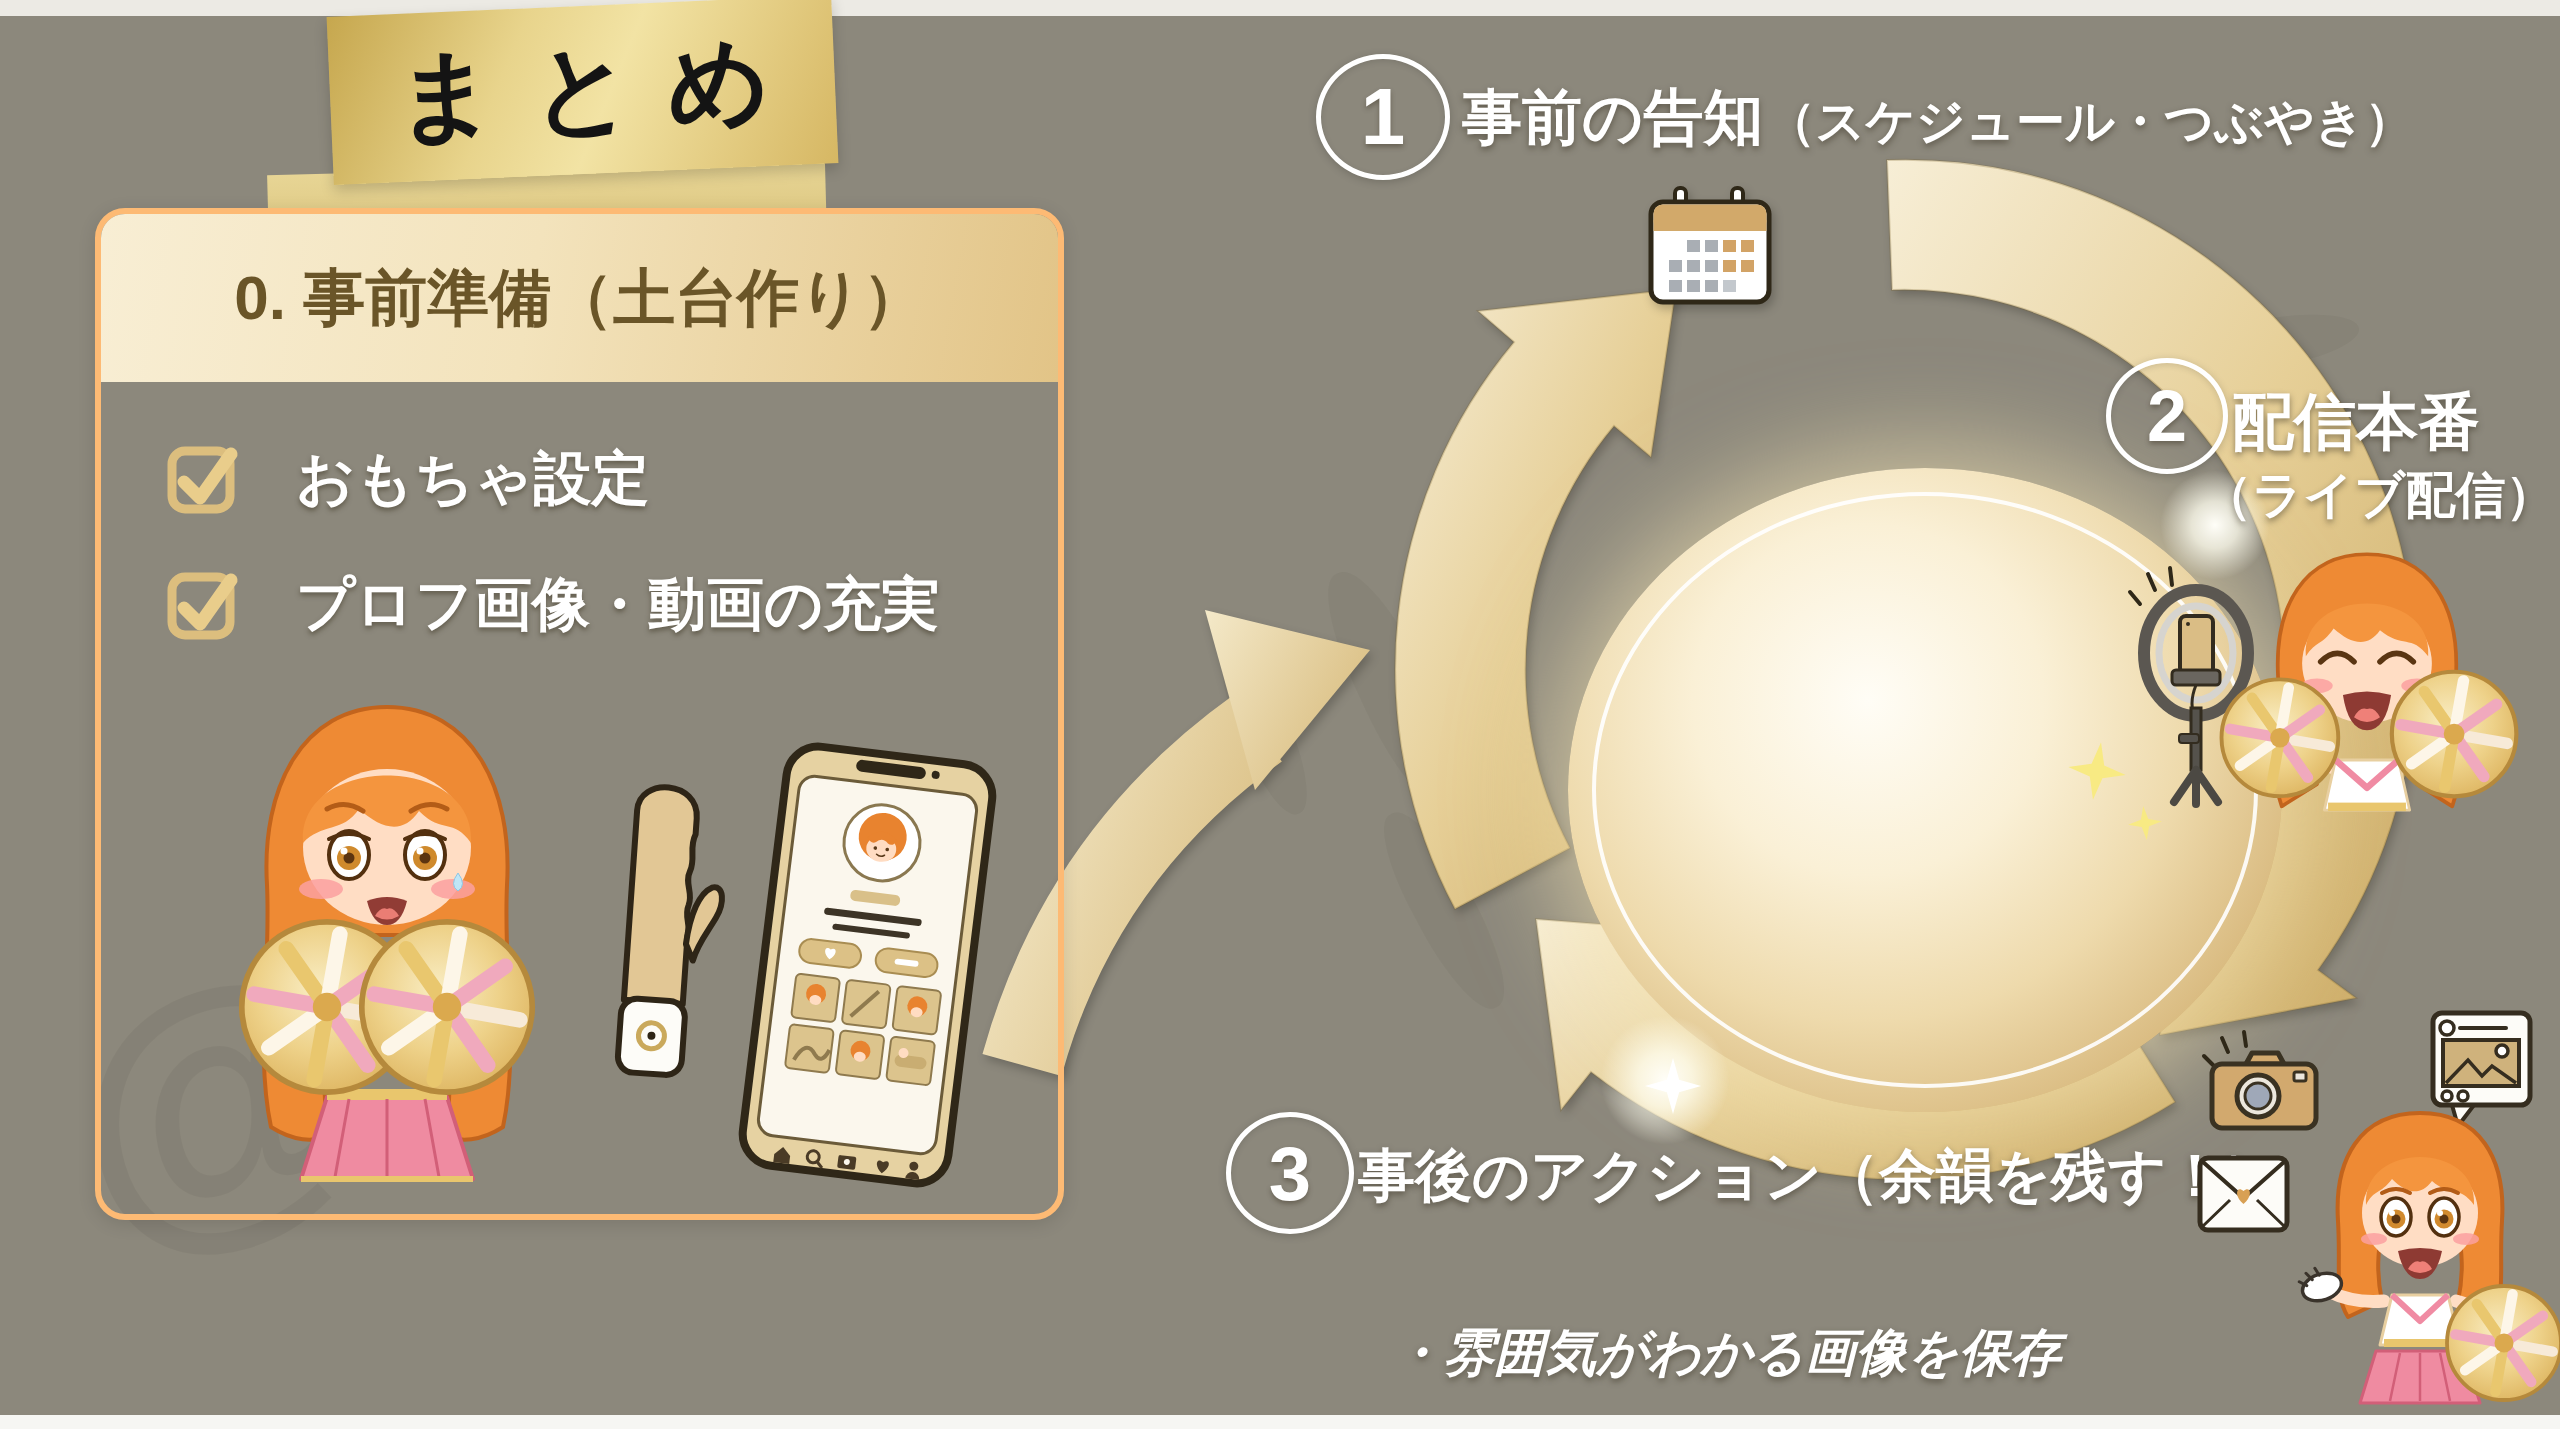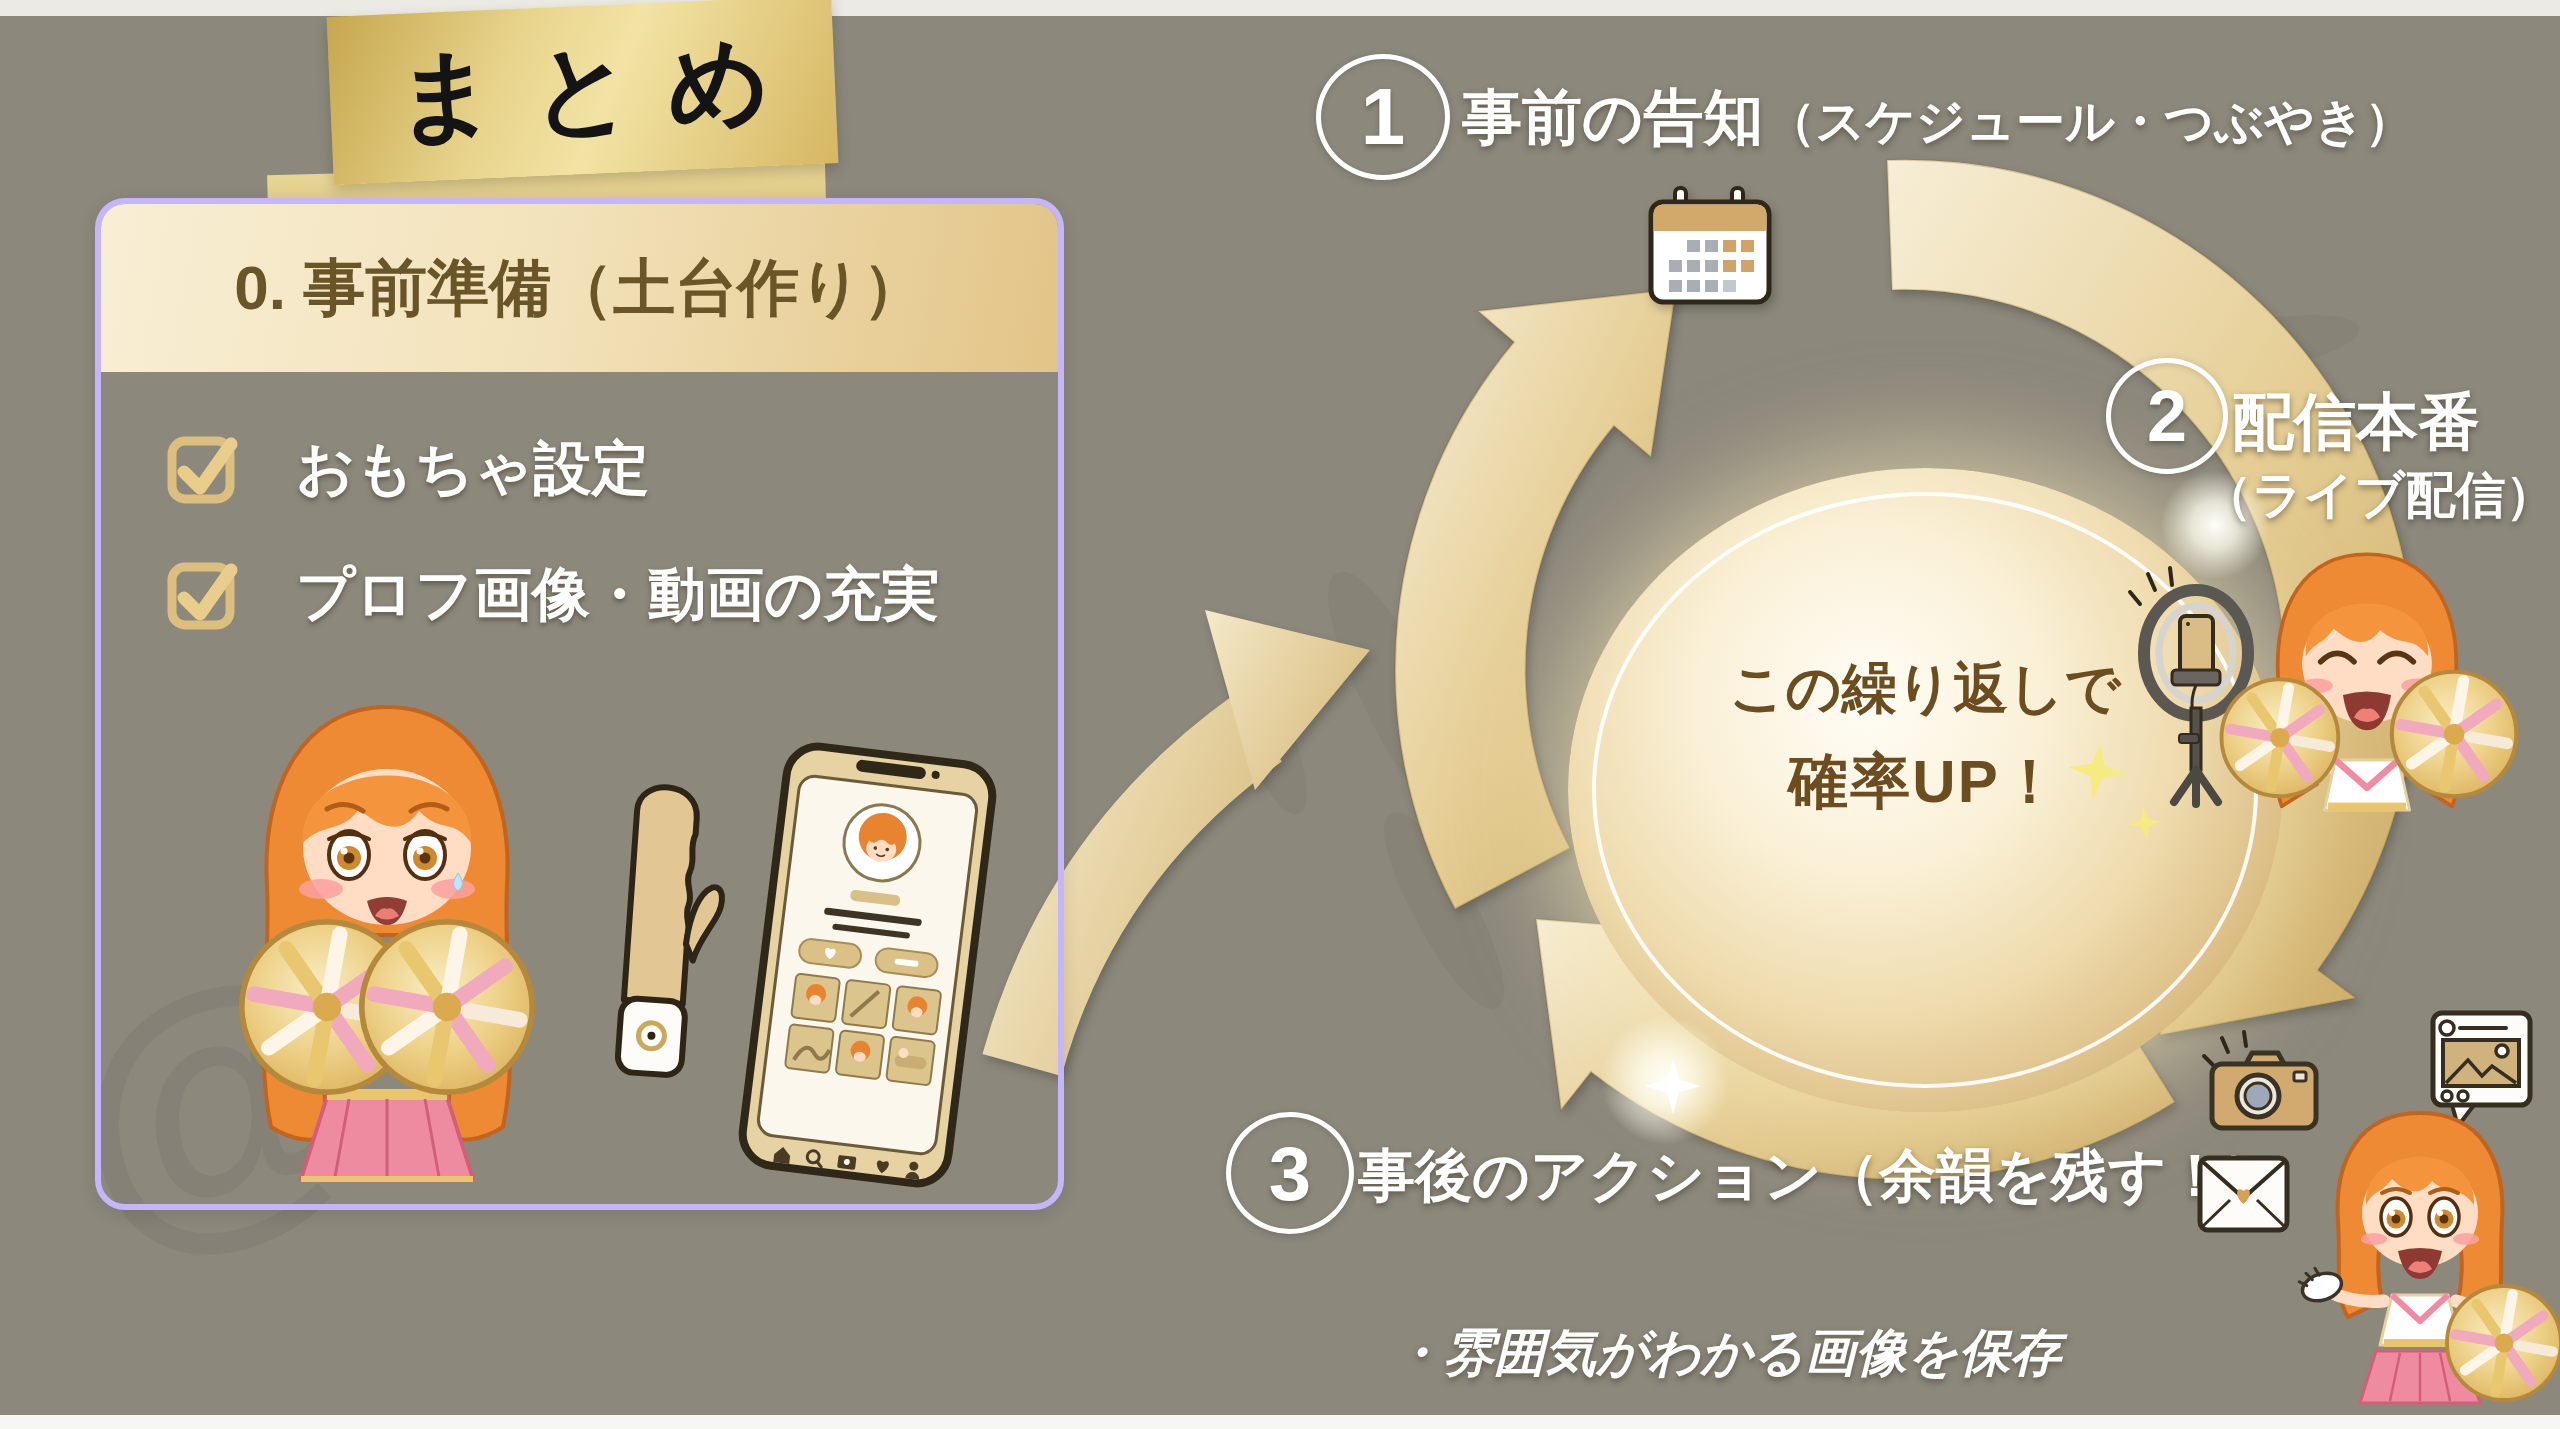--- a/index.html
+++ b/index.html
@@ -20,22 +20,22 @@
   
   .banner-tape{position:absolute;left:268px;top:168px;width:558px;height:76px;
     background:linear-gradient(180deg,#ecd996,#dfc87e);transform:rotate(-1.5deg);opacity:.95;}
   .banner-main{position:absolute;left:330px;top:6px;width:505px;height:168px;
     background:linear-gradient(115deg,#c6a74e 0%,#e8d48c 35%,#f2e3a4 55%,#d6b763 100%);
     transform:rotate(-2.5deg);box-shadow:0 6px 14px rgba(0,0,0,.18);
     display:flex;align-items:center;justify-content:center;}
   .banner-main span{font-size:100px;font-weight:700;color:#141414;letter-spacing:34px;padding-left:34px;}
 
   
-  .prep-box{position:absolute;left:95px;top:198px;width:957px;height:1000px;
-    border:6px solid #c4b5fd;border-radius:30px;box-shadow:0 4px 18px rgba(0,0,0,.12);text-decoration:underline;}
+  .prep-box{position:absolute;left:95px;top:208px;width:957px;height:1000px;
+    border:6px solid #fdba74;border-radius:30px;box-shadow:0 4px 18px rgba(0,0,0,.12);text-decoration:underline;}
   .prep-box .hdr{position:absolute;left:0;top:0;right:0;height:168px;border-radius:24px 24px 0 0;
     background:linear-gradient(100deg,#f8eed4 0%,#f3e3bc 45%,#e2c487 100%);
     display:flex;align-items:center;justify-content:center;}
   .prep-box .hdr span{font-size:62px;font-weight:700;color:#6a5528;}
   .check-row{position:absolute;left:64px;display:flex;align-items:center;gap:57px;}
   .check-row.r1{top:226px;}
   .check-row.r2{top:352px;}
   .check-row .lbl{font-size:58px;font-weight:700;color:#fff;text-shadow:0 3px 5px rgba(60,52,35,.55);}
   .checkbox-svg{width:74px;height:74px;flex:0 0 auto;}
 
@@ -118,24 +118,20 @@
     <path d="M 1887 160 A 510 510 0 0 1 2318 970 L 2356 998 L 2160 1035 L 2174 865 L 2212 893 A 380 380 0 0 0 1892 290 Z" fill="url(#gArrow)" stroke="rgba(120,95,40,.25)" stroke-width="2"></path>
     <path d="M 2175 1102 A 510 510 0 0 1 1591 1072 L 1561 1110 L 1536 919 L 1701 932 L 1671 969 A 380 380 0 0 0 2106 992 Z" fill="url(#gArrow)" stroke="rgba(120,95,40,.25)" stroke-width="2"></path>
   </svg>
 
   <div class="center-circle">
     <div class="ring"></div>
   </div>
   <div class="glint" style="left:1600px;top:1015px;width:130px;height:130px;"></div>
   <div class="star white" style="left:1645px;top:1058px;width:56px;height:56px;"></div>
   <div class="glint" style="left:2160px;top:470px;width:110px;height:110px;"></div>
-  <div class="center-text">
-    <div class="l1">この繰り返しで</div>
-    <div class="l2">確率UP！</div>
-  </div>
   <div class="star yellow" style="left:2068px;top:742px;width:58px;height:58px;transform:rotate(8deg);"></div>
   <div class="star yellow" style="left:2128px;top:806px;width:34px;height:34px;transform:rotate(-6deg);"></div>
 
   <svg class="abs shadowed" style="left:980px;top:555px;" width="420" height="530" viewBox="980 555 420 530">
     <path d="M 1022 1065 Q 1080 855 1258 728" fill="none" stroke="url(#gArrow2)" stroke-width="82"></path>
     <polygon points="1205,610 1255,790 1370,650" fill="url(#gArrow2)"></polygon>
   </svg>
 
   <div class="banner-tape"></div>
   <div class="banner-main">

